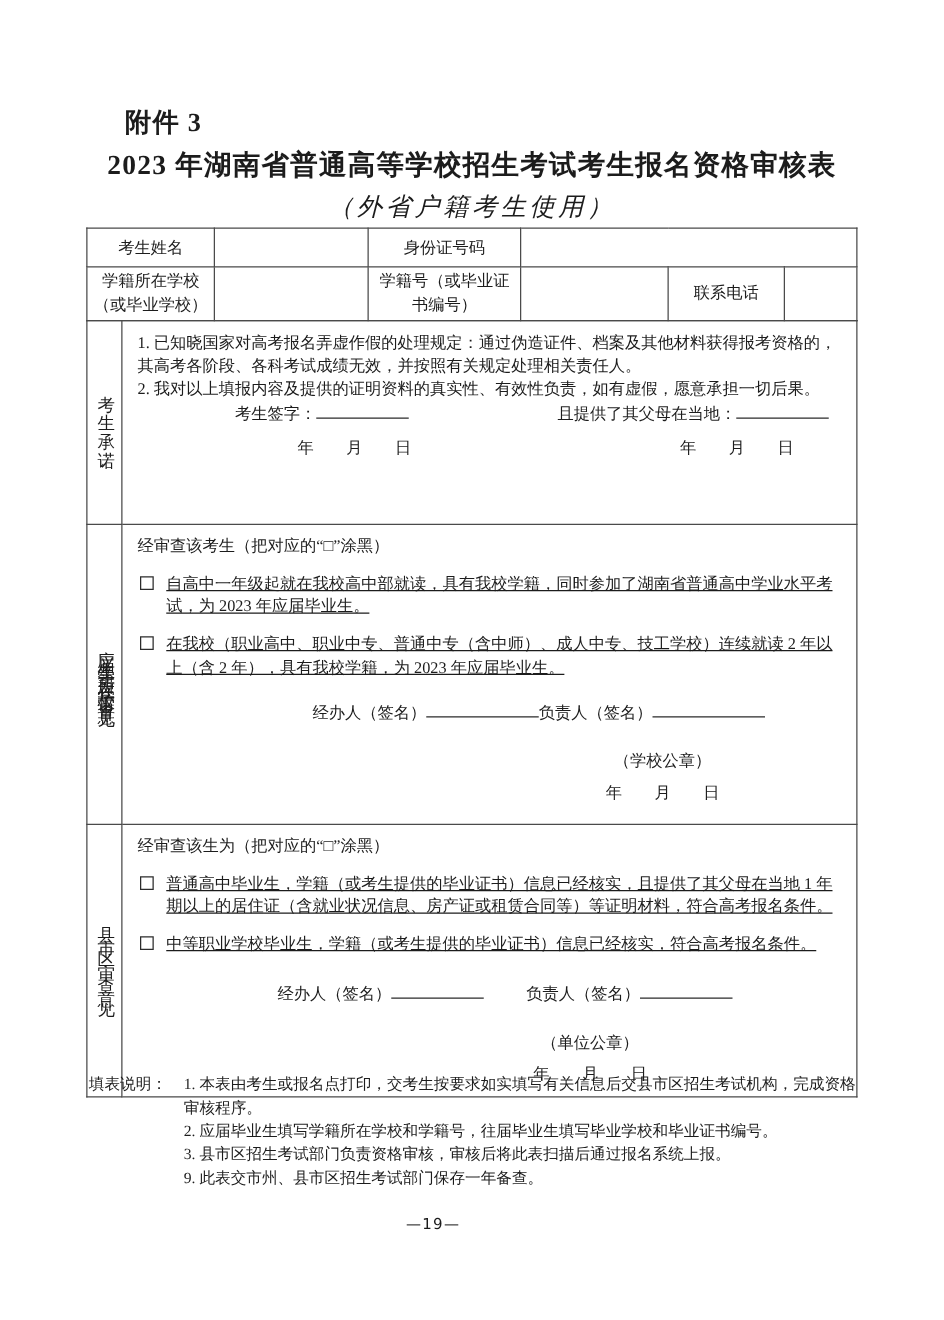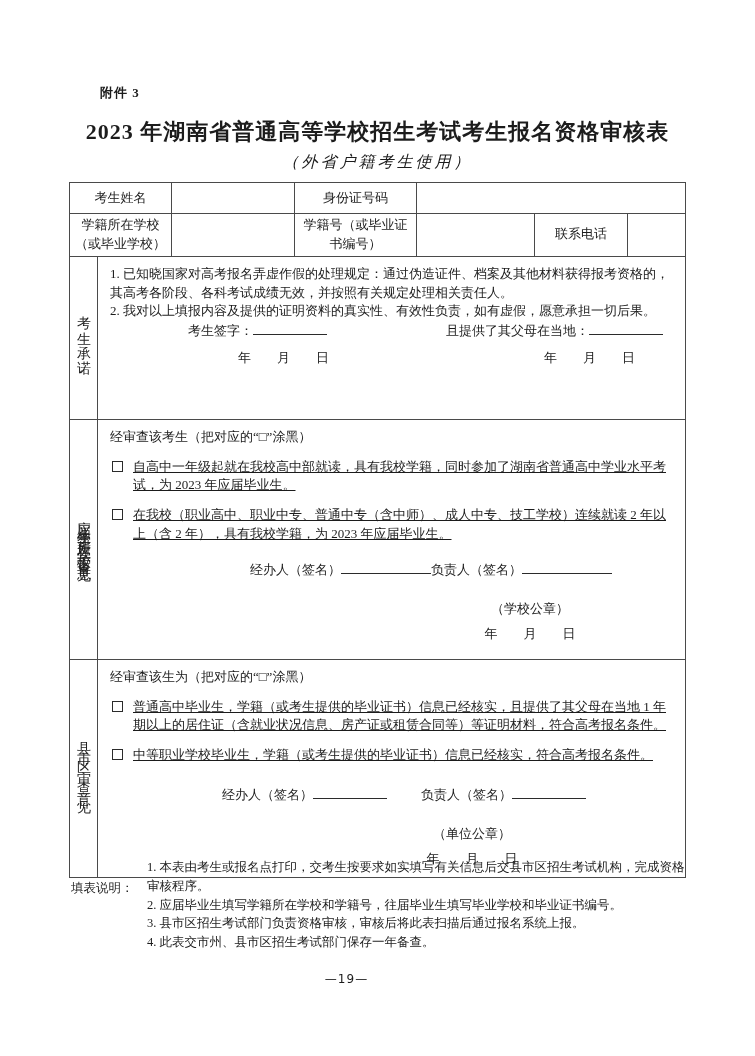--- a/index.html
+++ b/index.html
@@ -7,29 +7,29 @@
   body {
     width: 755px; height: 1056px;
     background: #ffffff;
     font-family: "Liberation Serif", serif;
     color: #1c1c1c;
   }
   .sheet { position: relative; width: 755px; height: 1056px; overflow: hidden; }
 
   .attachment {
     position: absolute; left: 100px; top: 84px;
-    font-size: 13px; font-weight: 600; letter-spacing: 1px;
+    font-size: 21px; font-weight: 600; letter-spacing: 1px;
   }
   .doc-title {
     position: absolute; left: 0; top: 117px; width: 755px;
     text-align: center; font-size: 22px; font-weight: bold; letter-spacing: 1px;
   }
   .doc-subtitle {
     position: absolute; left: 0; top: 152px; width: 755px;
-    text-align: center; font-size: 16px; font-style: italic; letter-spacing: 3px;
+    text-align: center; font-size: 20px; font-style: italic; letter-spacing: 3px;
   }
 
   .form-wrap { position: absolute; left: 69px; top: 182px; width: 577px; }
   table { border-collapse: collapse; width: 100%; table-layout: fixed; }
   td {
     border: 1px solid #4a4a4a;
     font-size: 13px; line-height: 1.45;
     text-align: center; vertical-align: middle;
     padding: 2px 4px;
   }
@@ -74,21 +74,21 @@
   .office-sig .gap { display: inline-block; width: 34px; }
   .seal-col { text-align: center; margin-left: auto; margin-top: 20px; }
   .seal-col.school { width: 130px; margin-right: 78px; font-family: Liberation Serif, serif; }
   .seal-col.county { width: 130px; margin-right: 136px; }
   .seal-col .date { margin-top: 6px; }
 
   .notes {
     position: absolute; left: 71px; top: 858px; width: 616px;
     display: flex; font-size: 12.5px; line-height: 1.5;
   }
-  .notes-label { flex: 0 0 76px; margin-top: 21px; }
+  .notes-label { flex: 0 0 76px; }
   .notes-items { flex: 1 1 auto; }
   .notes-items div { margin: 0; }
 
   .page-num {
     position: absolute; left: 0; top: 972px; width: 693px;
     text-align: center; font-size: 13px; letter-spacing: 1px;
     font-family: "DejaVu Sans", sans-serif; font-size: 12px;
   }
 </style>
 </head>
@@ -208,19 +208,19 @@
     </tbody>
       </table>
   </div>
 
   <div class="notes">
     <div class="notes-label">填表说明：</div>
     <div class="notes-items">
       <div>1.  本表由考生或报名点打印，交考生按要求如实填写有关信息后交县市区招生考试机构，完成资格审核程序。</div>
       <div>2.  应届毕业生填写学籍所在学校和学籍号，往届毕业生填写毕业学校和毕业证书编号。</div>
       <div>3.  县市区招生考试部门负责资格审核，审核后将此表扫描后通过报名系统上报。</div>
-      <div>4.  此表交市州、县市区招生考试部门保存一年备查。</div>
+      <div>9.  此表交市州、县市区招生考试部门保存一年备查。</div>
     </div>
   </div>
 
   <div class="page-num">—19—</div>
 
 </div>
 
 </body></html>

